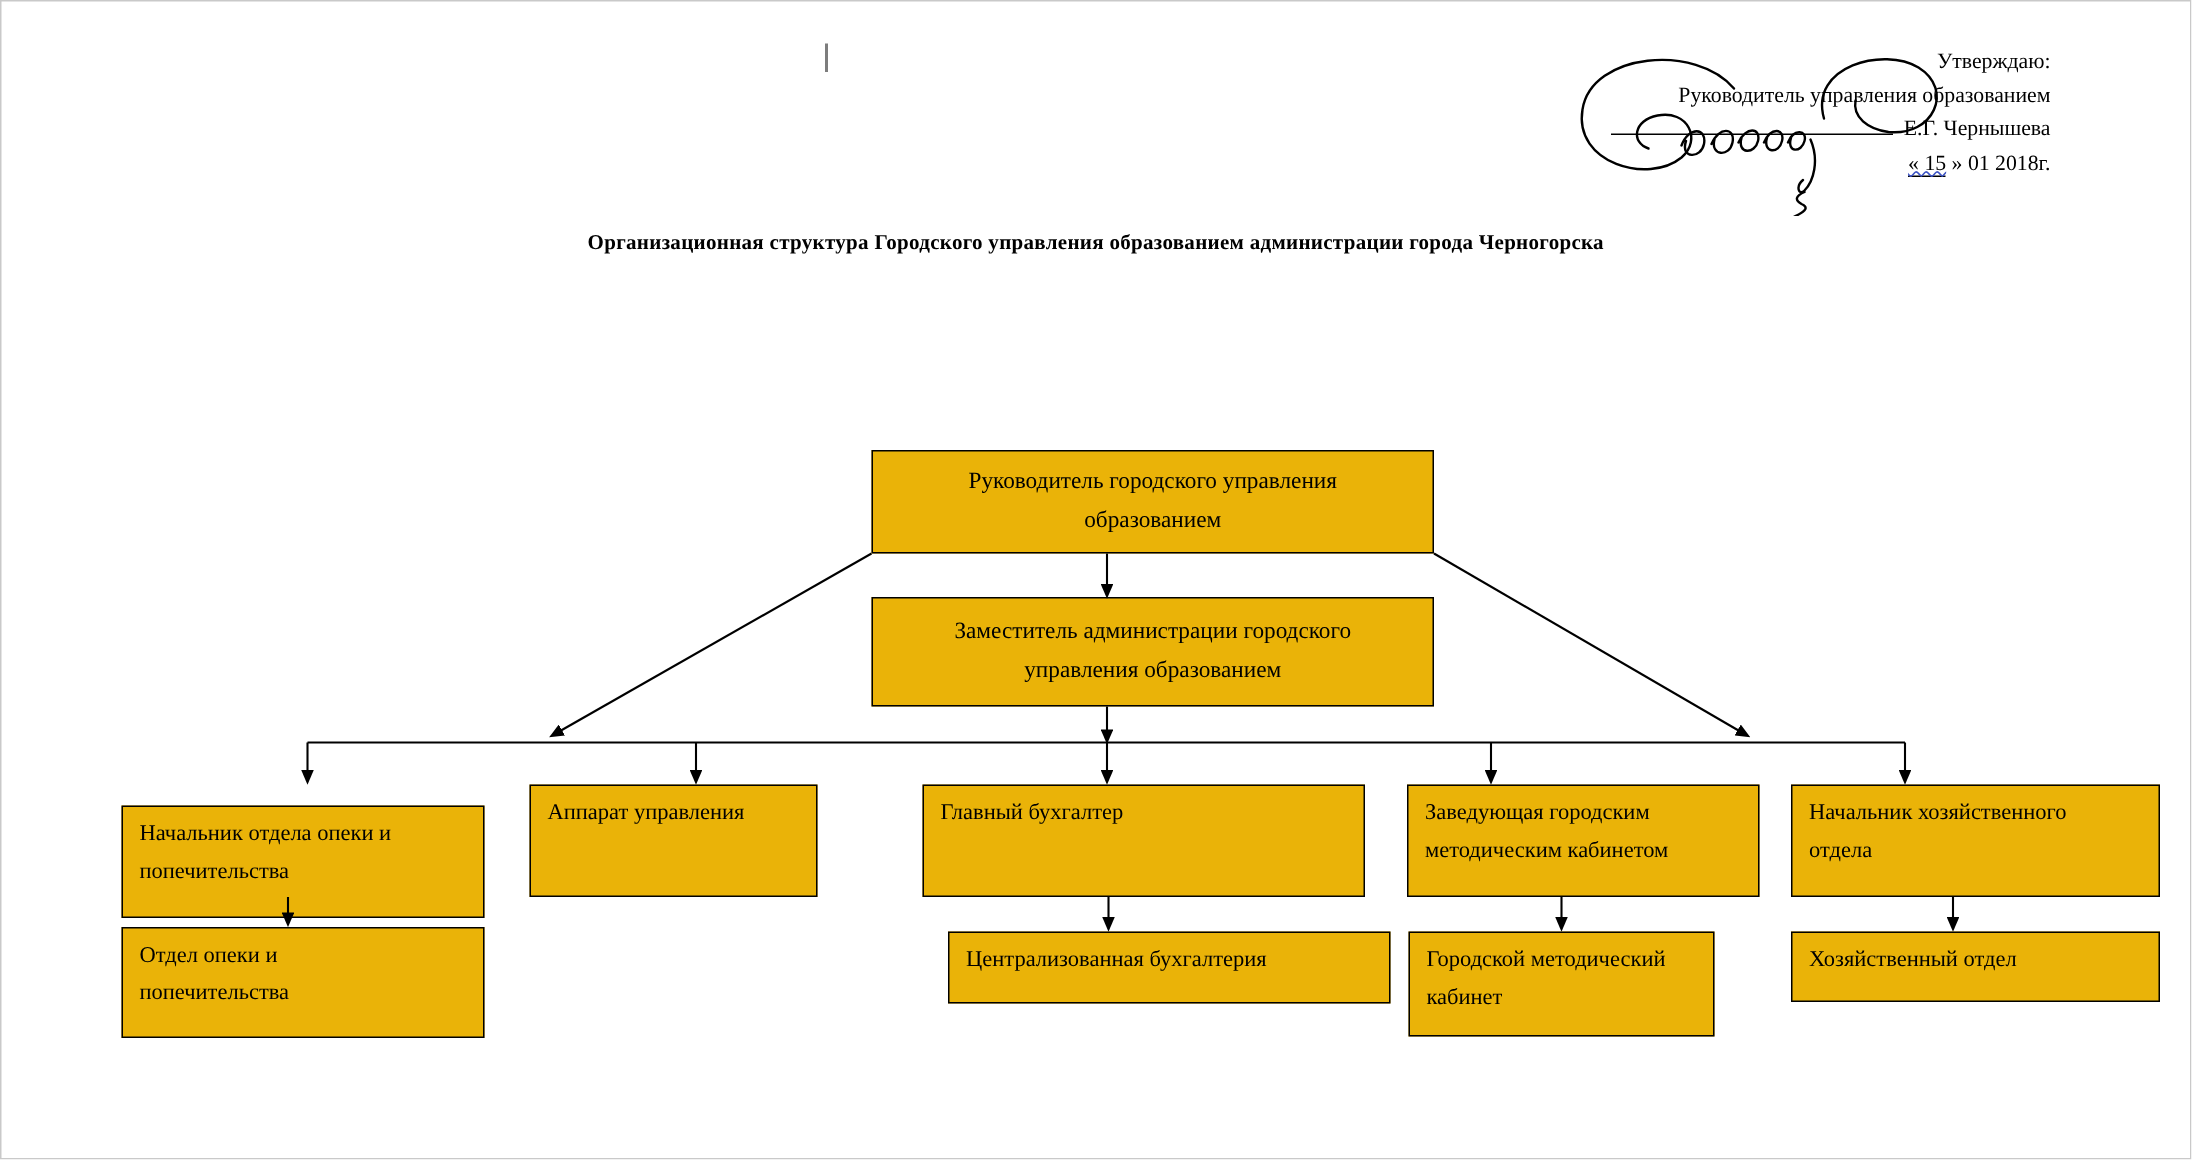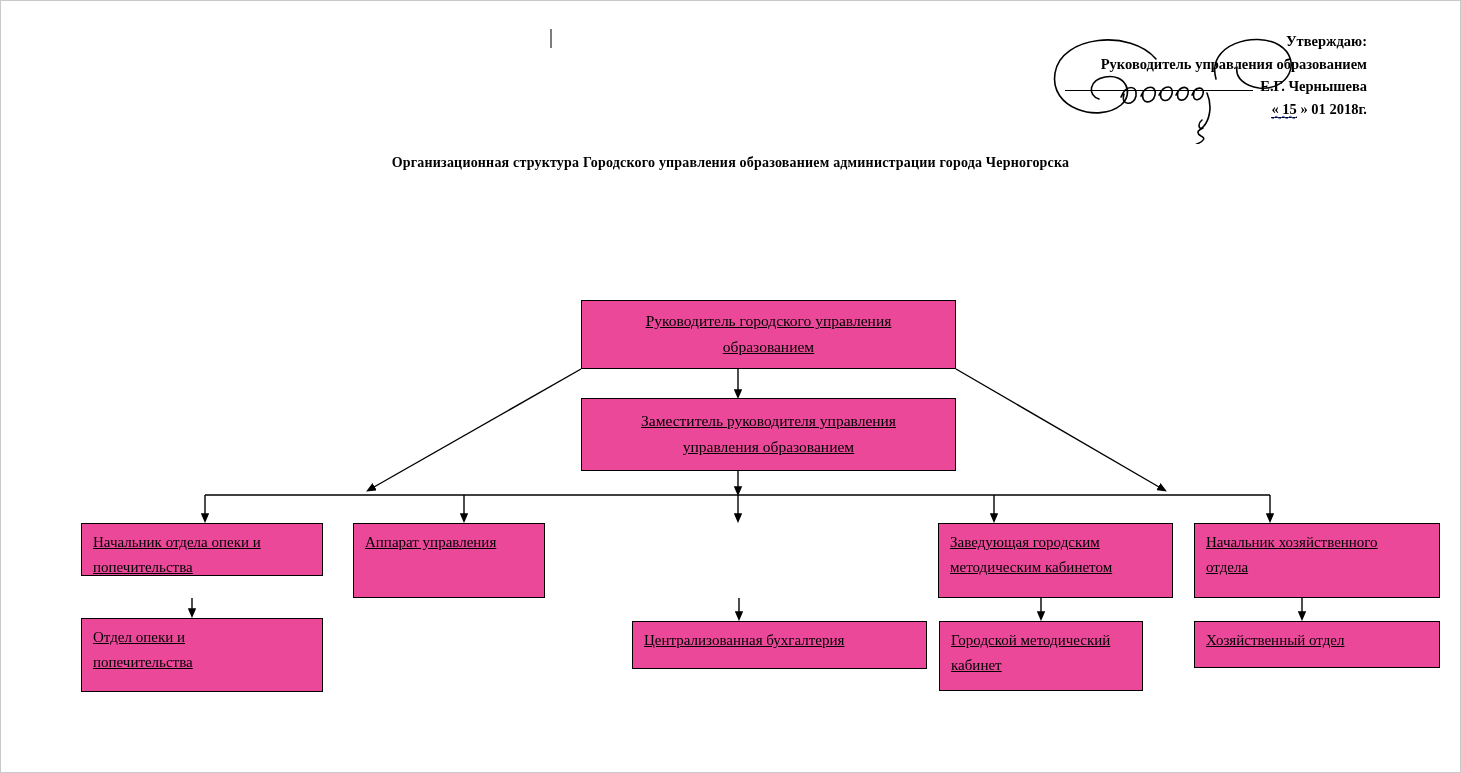--- a/index.html
+++ b/index.html
@@ -13,21 +13,21 @@
     font-family:"Liberation Serif", serif;
     color:#000;
   }
   .cursor-mark {
     position:absolute; left:549px; top:28px;
     width:2px; height:19px; background:#7d7d7d;
   }
   .approval {
     position:absolute; top:29px; left:1000px; width:366px;
     text-align:right;
-    font-weight:bold; font-size:14.5px; line-height:22.5px;
+    font-weight:normal; font-size:14.5px; line-height:22.5px;
     white-space:nowrap;
   }
   .approval .row { height:22.5px; }
   .sig-underline {
     display:inline-block; width:188px; height:13px;
     border-bottom:1.4px solid #000; margin-right:7px;
   }
   .date-underlined {
     border-bottom:1.2px solid #000;
     text-decoration:underline;
@@ -37,24 +37,23 @@
   }
   .date-rest { white-space:pre; }
   .doc-title {
     position:absolute; top:150px; left:0; width:100%;
     text-align:center;
     font-weight:bold; font-size:14px; line-height:24px;
     letter-spacing:0.2px;
   }
   .node {
     position:absolute; box-sizing:border-box;
-    border:1.5px solid #000; background:#ec4899;
+    border:1.5px solid #000; background:#eab308;
     font-size:15px; line-height:25px;
     padding:6px 11px;
-    text-decoration:underline;
   }
   .node.center { text-align:center; font-size:15.5px; line-height:26px; padding-top:7px; }
   .node.center .inner { max-width:300px; margin:0 auto; }
   .sig-svg, .conn-svg { position:absolute; pointer-events:none; }
   .conn-svg { left:0; top:0; }
 </style>
 </head>
 <body>
 
 <div class="page">
@@ -77,31 +76,34 @@
     </g>
   </svg>
 
   <div class="doc-title">Организационная структура Городского управления образованием администрации города Черногорска</div>
 
   <div class="node center" style="left:580px; top:299px; width:375px; height:69px;">
     <div class="inner">Руководитель городского управления образованием</div>
   </div>
 
   <div class="node center" style="left:580px; top:397px; width:375px; height:73px; padding-top:9px;">
-    <div class="inner">Заместитель руководителя управления управления образованием</div>
+    <div class="inner">Заместитель администрации городского управления образованием</div>
   </div>
 
-  <div class="node" style="left:80px; top:522px; width:242px; height:53px;">
+  <div class="node" style="left:80px; top:536px; width:242px; height:75px;">
     <div>Начальник отдела опеки и попечительства</div>
   </div>
 
   <div class="node" style="left:352px; top:522px; width:192px; height:75px;">
     <div>Аппарат управления</div>
   </div>
 
+  <div class="node" style="left:614px; top:522px; width:295px; height:75px;">
+    <div>Главный бухгалтер</div>
+  </div>
 
   <div class="node" style="left:937px; top:522px; width:235px; height:75px;">
     <div>Заведующая городским методическим кабинетом</div>
   </div>
 
   <div class="node" style="left:1193px; top:522px; width:246px; height:75px;">
     <div style="max-width:200px;">Начальник хозяйственного отдела</div>
   </div>
 
   <div class="node" style="left:80px; top:617px; width:242px; height:74px;">

